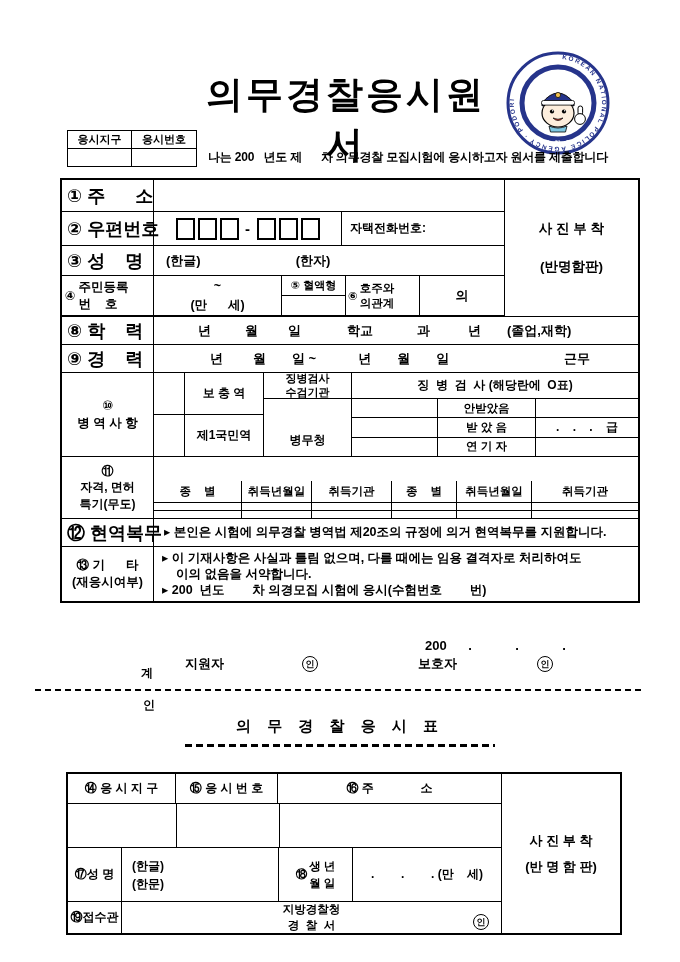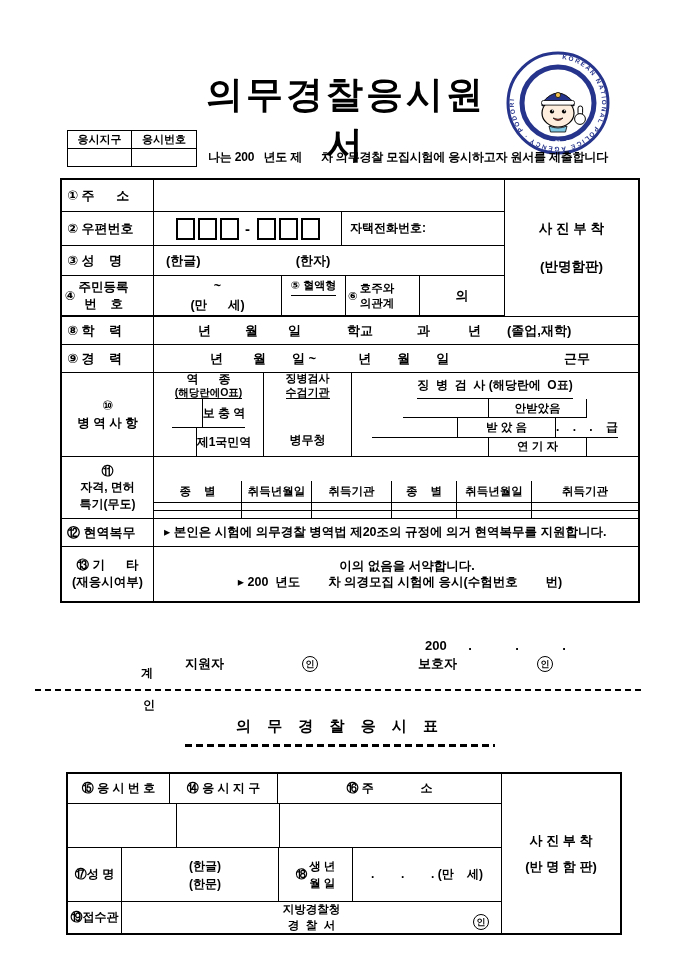--- a/index.html
+++ b/index.html
@@ -1,21 +1,21 @@
 <!DOCTYPE html>
 <html><head>
 <meta charset="utf-8">
 <style>
   html,body{margin:0;padding:0;background:#fff;}
   .page{position:relative;width:680px;height:962px;background:#fff;color:#000;
         font-family:"Liberation Sans","DejaVu Sans",sans-serif;font-weight:bold;overflow:hidden;}
   .abs{position:absolute;}
   .r{display:flex;box-sizing:border-box;}
   .c{display:flex;align-items:center;box-sizing:border-box;}
-  .col{display:flex;flex-direction:column;box-sizing:border-box;align-items:center;}
+  .col{display:flex;flex-direction:column;box-sizing:border-box;}
   .ctr{justify-content:center;}
   .bb{border-bottom:1px solid #000;}
   .br{border-right:1px solid #000;}
   .pre{white-space:pre;}
   .f10{font-size:10.5px;}.f11{font-size:11px;}.f115{font-size:11.5px;}.f12{font-size:12px;}
   .f125{font-size:12.5px;}.f13{font-size:13px;}
 
   
   #corner-box{left:67px;top:130px;width:128px;border:1px solid #000;font-size:11px;}
   .cb-cell{width:64px;height:17px;display:flex;align-items:center;justify-content:center;box-sizing:border-box;}
@@ -23,21 +23,21 @@
   
   #title{left:196px;top:70px;width:300px;text-align:center;font-size:37px;letter-spacing:3px;
          font-family:"Liberation Serif","DejaVu Serif",serif;}
   #pledge{left:208px;top:149px;font-size:12px;white-space:pre;letter-spacing:-0.2px;}
 
   
   #logo{left:505px;top:50px;}
 
   
   #main-table{left:60px;top:178px;width:580px;border:2px solid #000;box-sizing:border-box;background:#fff;}
-  .lbl{width:92px;padding-left:5px;font-size:13px;box-sizing:border-box;}
+  .lbl{width:92px;padding-left:5px;font-size:18px;box-sizing:border-box;}
   #blockA-left{width:442px;}
   #photo-cell{flex:1;border-left:1px solid #000;display:flex;flex-direction:column;
               align-items:center;justify-content:center;gap:20px;font-size:13.5px;}
   .pbox{display:inline-block;width:15px;height:18px;border:2px solid #000;margin:0 1.5px;}
   .pdash{margin:0 5px;font-size:15px;}
 
   
   #license-grid{flex:1;display:grid;grid-template-columns:88px 70px 80px 65px 75px 1fr;
                 grid-template-rows:22px 1fr 1fr;box-sizing:border-box;margin-top:24px;}
   #license-grid div{box-sizing:border-box;display:flex;align-items:center;justify-content:center;}
@@ -201,24 +201,20 @@
       </div>
     </div>
 
     <div class="r bb" style="height:84px">
       <div class="col br ctr" style="width:92px;align-items:center;gap:2px">
         <span class="f13">⑩</span>
         <span class="f125">병 역 사 항</span>
       </div>
 
       <div class="col br" style="width:110px">
-        <div class="col bb ctr" style="height:26px;align-items:center;line-height:1.2">
-          <span class="f12 pre">역      종</span>
-          <span class="f10">(해당란에O표)</span>
-        </div>
         <div class="r bb" style="flex:1">
           <div class="br" style="width:30px"></div>
           <div class="c ctr f12" style="flex:1">보 충 역</div>
         </div>
         <div class="r" style="flex:1">
           <div class="br" style="width:30px"></div>
           <div class="c ctr f12" style="flex:1">제1국민역</div>
         </div>
       </div>
 
@@ -282,20 +278,21 @@
       <div class="c lbl br pre">⑫ 현역복무</div>
       <div class="c f125" style="flex:1;padding-left:10px">▸ 본인은 시험에 의무경찰 병역법 제20조의 규정에 의거 현역복무를 지원합니다.</div>
     </div>
 
     <div class="r" style="height:54px">
       <div class="col br ctr f125" style="width:92px;align-items:center;line-height:1.35">
         <span class="pre"><span>⑬</span> <span class="pre">기      타</span></span>
         <span>(재응시여부)</span>
       </div>
       <div class="col ctr f125" style="flex:1;padding-left:8px;line-height:1.3">
+        <span class="pre">▸ 이 기재사항은 사실과 틀림 없으며, 다를 때에는 임용 결격자로 처리하여도</span>
         <span class="pre" style="padding-left:14px">이의 없음을 서약합니다.</span>
         <span class="pre">▸ 200  년도        차 의경모집 시험에 응시(수험번호        번)</span>
       </div>
     </div>
   </div>
 
   <div class="abs" id="date-line">200      .            .            .</div>
   <div class="abs" id="sig-line">
     <span>지원자</span>
     <span class="seal" style="margin-left:78px">인</span>
@@ -306,22 +303,22 @@
   <div class="abs" id="cut-top">계</div>
   <div class="abs" id="cut-line"></div>
   <div class="abs" id="cut-bottom">인</div>
 
   <div class="abs" id="slip-title">의 무 경 찰 응 시 표</div>
   <div class="abs" id="slip-underline"></div>
 
   <div class="abs" id="slip-table">
     <div id="slip-left">
       <div class="r bb" style="height:30px">
+        <div class="c ctr br f12 pre" style="width:108px">⑭ 응 시 지 구</div>
         <div class="c ctr br f12 pre" style="width:102px">⑮ 응 시 번 호</div>
-        <div class="c ctr br f12 pre" style="width:108px">⑭ 응 시 지 구</div>
         <div class="c ctr f12 pre" style="flex:1">⑯ 주              소</div>
       </div>
       <div class="r bb" style="height:44px">
         <div class="br" style="width:108px"></div>
         <div class="br" style="width:102px"></div>
         <div style="flex:1"></div>
       </div>
       <div class="r bb" style="height:54px">
         <div class="c ctr br f12 pre" style="width:54px">⑰성 명</div>
         <div class="col br ctr f12" style="width:157px;padding-left:10px;line-height:1.5">

